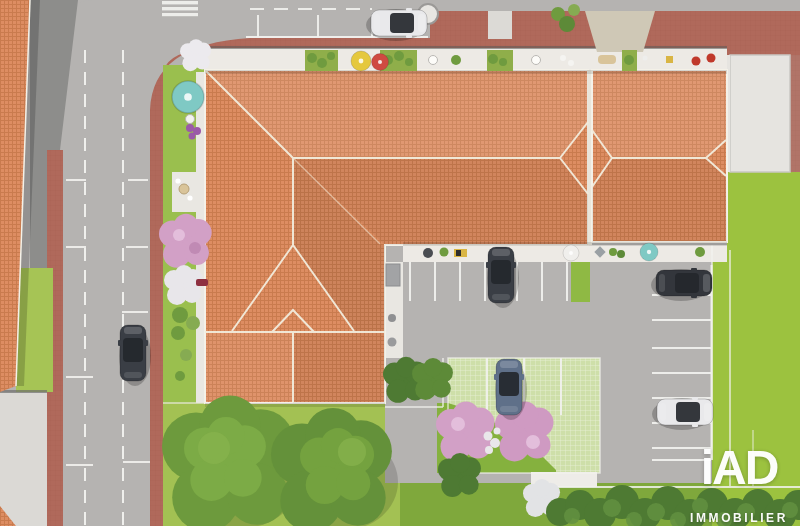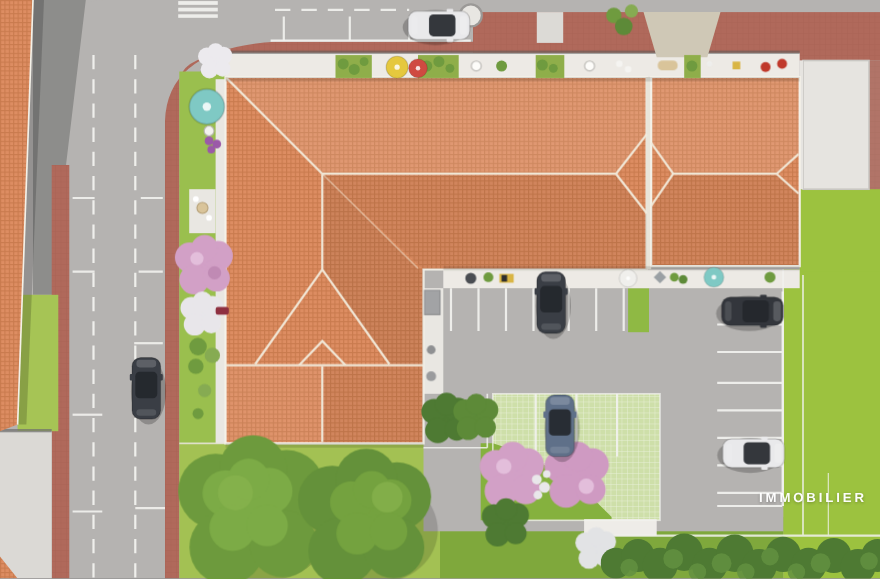--- a/index.html
+++ b/index.html
@@ -3,21 +3,21 @@
 <meta charset="utf-8">
 <style>
   html,body{margin:0;padding:0;background:#888;}
   #stage{position:relative;width:800px;height:526px;overflow:hidden;background:#b5b3b1;
          font-family:"Liberation Sans",sans-serif;}
   #stage svg{position:absolute;left:0;top:0;display:block;}
   .logo{position:absolute;left:681px;top:444px;width:116px;text-align:center;color:#fff;
         opacity:.97;pointer-events:none;}
   .logo .brand{font-size:48px;font-weight:800;line-height:1.02;letter-spacing:-2px;
         text-shadow:0 1px 4px rgba(0,0,0,.25);}
-  .logo .sub{font-size:12px;font-weight:700;letter-spacing:2.6px;margin-top:1px;
+  .logo .sub{font-size:12px;font-weight:700;letter-spacing:2.6px;margin-top:18px;
         text-shadow:0 1px 3px rgba(0,0,0,.3);}
 </style>
 </head>
 <body>
 
 <div id="stage">
 <svg width="800" height="526" viewBox="0 0 800 526">
   <defs>
     <pattern id="tiles" width="4" height="4" patternUnits="userSpaceOnUse">
       <rect width="4" height="4" fill="#dd8d62"></rect>
@@ -315,15 +315,16 @@
     <use href="#carV" transform="translate(399,23) rotate(90)" fill="#e9e9eb"></use>
     <use href="#carV" transform="translate(133,353)" fill="#3a3e45"></use>
     <use href="#carV" transform="translate(501,275)" fill="#3a3e45"></use>
     <use href="#carV" transform="translate(509,387)" fill="#5f7089"></use>
     <use href="#carV" transform="translate(684,283) rotate(90)" fill="#33363c"></use>
     <use href="#carV" transform="translate(685,412) rotate(90)" fill="#e9e9eb"></use>
   </g>
 </svg>
 
 <div class="logo">
+  <div class="brand">iAD</div>
   <div class="sub">IMMOBILIER</div>
 </div>
 </div>
 
 </body></html>

